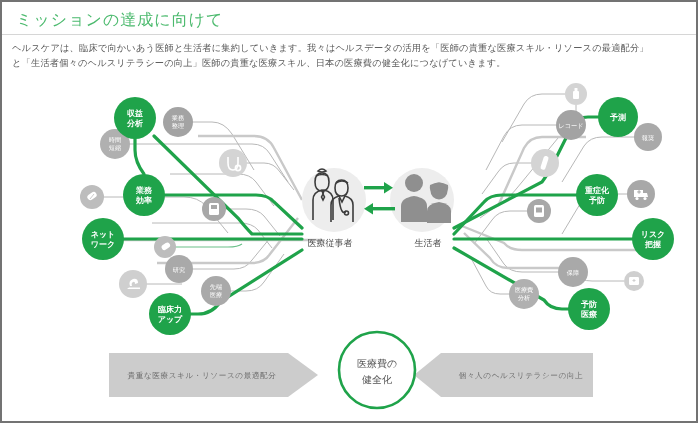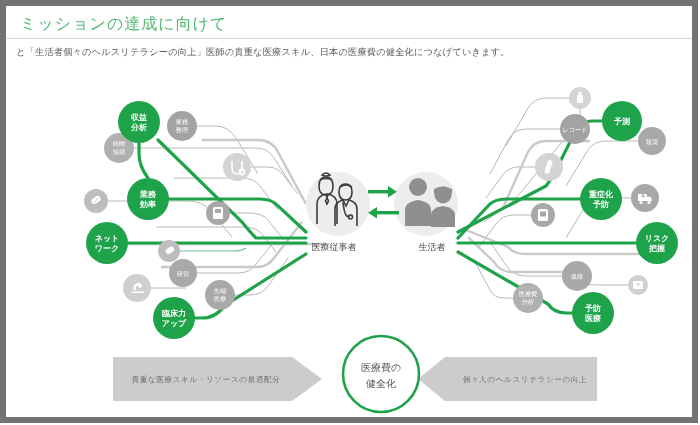--- a/index.html
+++ b/index.html
@@ -5,21 +5,21 @@
   html,body{margin:0;padding:0;}
   body{
     width:700px;height:425px;
     background:#ffffff;
     font-family:"Liberation Sans","DejaVu Sans",sans-serif;
     overflow:hidden;
   }
   .page{
     position:relative;
     width:698px;height:423px;
-    border:6px solid #737373;
+    border:2px solid #737373;
     box-sizing:border-box;
     background:#fff;
     overflow:hidden;
     text-decoration:underline;
   }
   .title{
     position:absolute;left:14px;top:8px;
     font-size:16px;letter-spacing:1px;
     color:#4cba6e;
     white-space:nowrap;
@@ -61,20 +61,21 @@
 </style>
 </head>
 <body>
 
 <div class="page">
 
   <div class="title">ミッションの達成に向けて</div>
   <div class="divider"></div>
 
   <div class="lead">
+    <div>ヘルスケアは、臨床で向かいあう医師と生活者に集約していきます。我々はヘルスデータの活用を「医師の貴重な医療スキル・リソースの最適配分」</div>
     <div>と「生活者個々のヘルスリテラシーの向上」医師の貴重な医療スキル、日本の医療費の健全化につなげていきます。</div>
   </div>
 
   <div class="canvas">
     <svg width="698" height="347" viewBox="0 0 698 347" xmlns="http://www.w3.org/2000/svg">
 
       <g fill="none" stroke="#b8b8b8" stroke-width="1">
         <path d="M176,44 L210,44 Q222,44 230,56 L252,92"></path>
         <path d="M113,66 L250,66 Q262,66 268,76 L286,104"></path>
         <path d="M231,85 L262,85 Q272,85 278,94 L292,112"></path>

